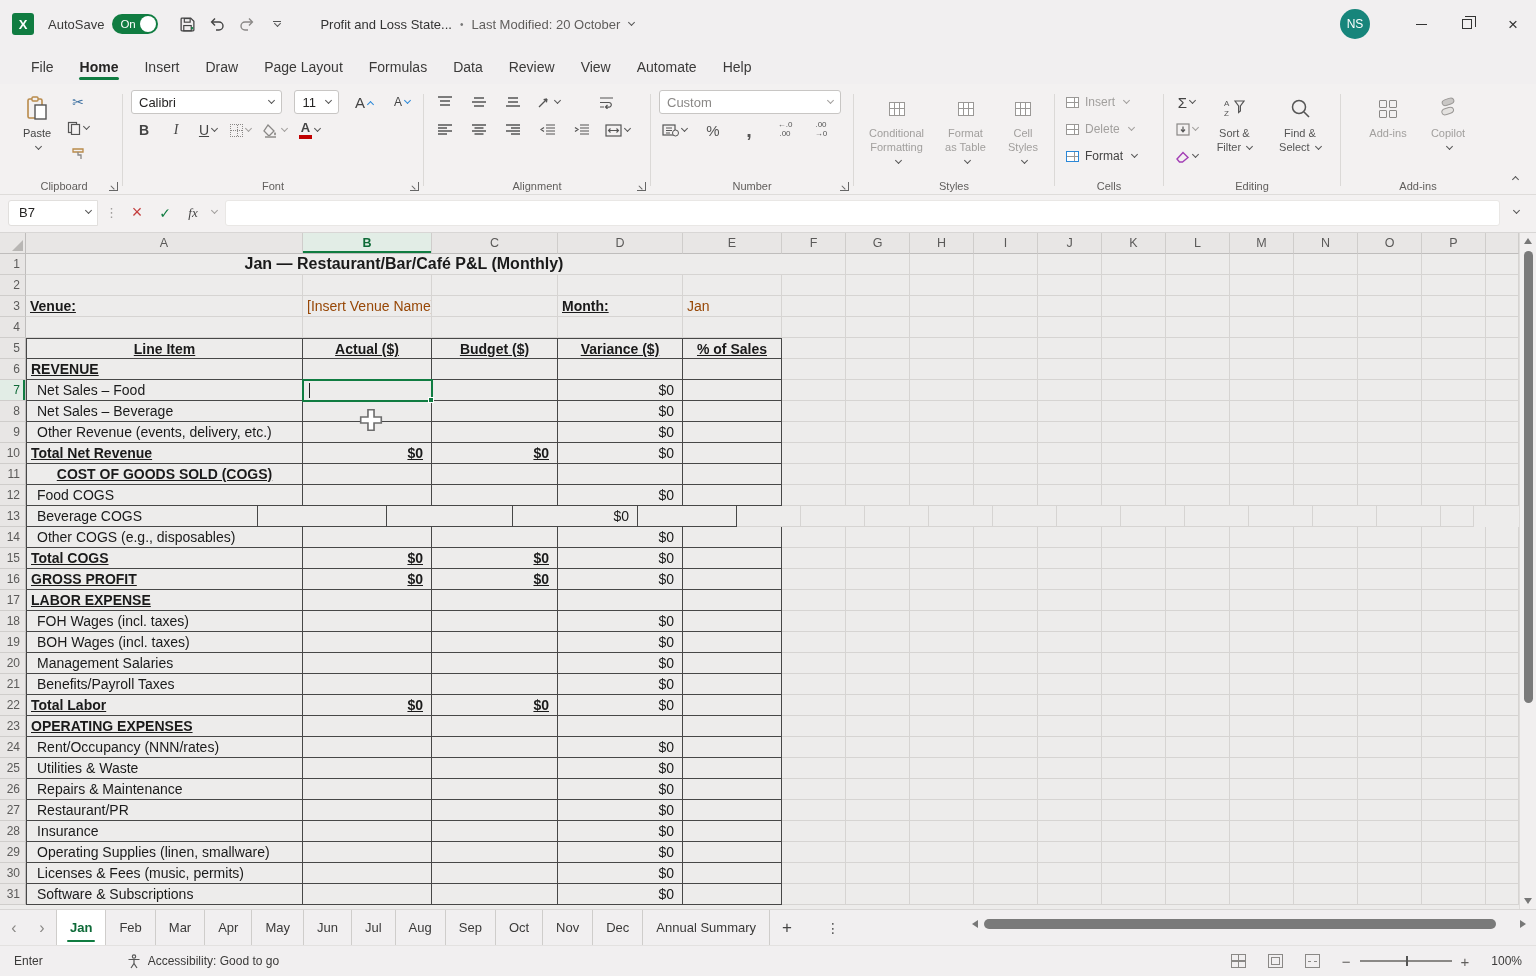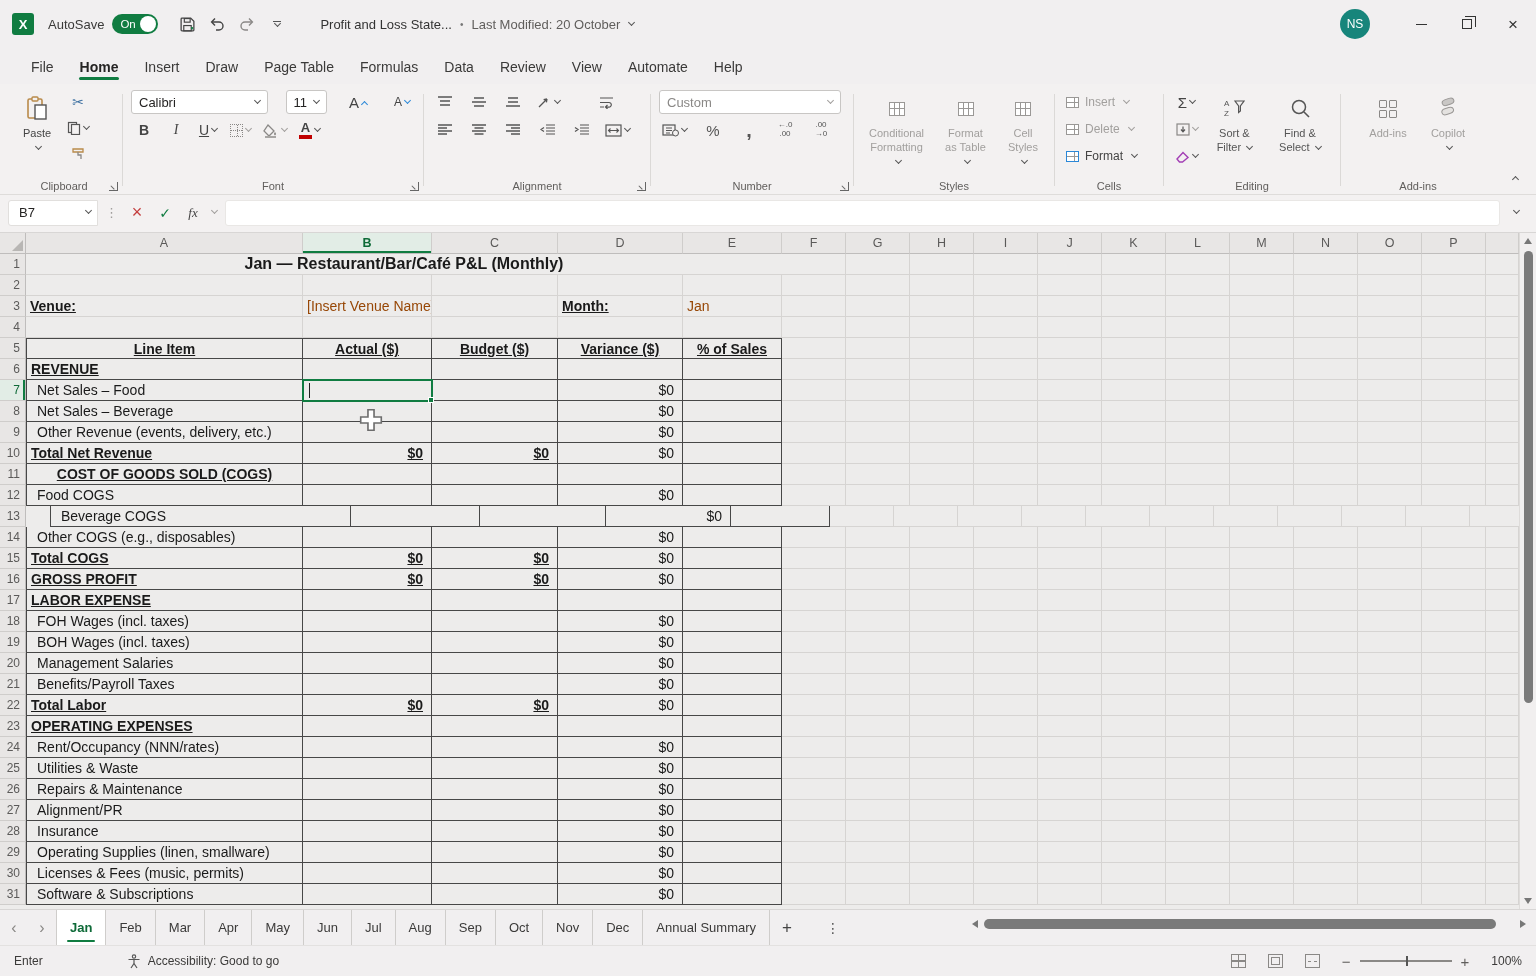--- a/index.html
+++ b/index.html
@@ -45,21 +45,21 @@
   .glabel { position:absolute; bottom:2px; left:0; right:0; text-align:center; font-size:11px; color:#605e5c; }
   .launcher { position:absolute; right:2px; bottom:3px; width:9px; height:9px; border-right:1.2px solid #666; border-bottom:1.2px solid #666; }
   .launcher:before { content:""; position:absolute; right:2px; bottom:2px; width:5px; height:1.2px; background:#666; transform:rotate(45deg); }
   .gsep { width:1px; background:#dbd9d7; margin:6px 2px 8px; }
   .bigbtn { display:flex; flex-direction:column; align-items:center; justify-content:flex-start; min-width:46px; padding:4px 4px 0; font-size:11px; color:#444; text-align:center; line-height:1.25; border-radius:3px; }
   .bigbtn .bi { height:30px; display:flex; align-items:center; justify-content:center; margin-bottom:3px; }
   .chev { width:5px; height:5px; border-right:1.3px solid #555; border-bottom:1.3px solid #555; transform:rotate(45deg); display:inline-block; margin-left:3px; position:relative; top:-2px; }
   .chev.up { transform:rotate(-135deg); top:2px; }
   .ccol { display:flex; flex-direction:column; gap:2px; }
   .sbtn { height:24px; min-width:26px; display:flex; align-items:center; justify-content:center; border-radius:3px; color:#444; font-size:14px; padding:0 3px; }
-  .frow { display:flex; align-items:center; gap:18px; }
+  .frow { display:flex; align-items:center; gap:12px; }
   .fcol { display:flex; flex-direction:column; gap:4px; }
   .combo { background:#fff; border:1px solid #c8c6c4; border-radius:3px; height:24px; display:flex; align-items:center; justify-content:space-between; padding:0 7px; font-size:13px; color:#252423; }
   .gray-txt { color:#8a8886; }
   .glyph-b { font-weight:bold; } .glyph-i { font-style:italic; font-family:"Liberation Serif",serif; } .glyph-u { text-decoration:underline; }
   .font-color-a { display:flex; flex-direction:column; align-items:center; line-height:1; }
   .font-color-a .bar { width:13px; height:3.5px; margin-top:1px; }
   .mini2 { font-size:8px; line-height:1.1; color:#555; text-align:center; }
   .borders-ic { width:13px; height:13px; border:1px dotted #8a8886; position:relative; }
   .borders-ic:before { content:""; position:absolute; left:50%; top:0; bottom:0; border-left:1px dotted #8a8886; }
   .borders-ic:after { content:""; position:absolute; top:50%; left:0; right:0; border-top:1px dotted #8a8886; }
@@ -208,21 +208,21 @@
         </div>
     </div>
   </div>
 
   <div class="tabrow">
     <div id="ribbon-tabs" style="display:flex;">
         <div class="rtab">File</div>
         <div class="rtab active">Home</div>
         <div class="rtab">Insert</div>
         <div class="rtab">Draw</div>
-        <div class="rtab">Page Table</div>
+        <div class="rtab">Page Layout</div>
         <div class="rtab">Formulas</div>
         <div class="rtab">Data</div>
         <div class="rtab">Review</div>
         <div class="rtab">View</div>
         <div class="rtab">Automate</div>
         <div class="rtab">Help</div>
       </div>
   </div>
 
   <div class="ribbon">
@@ -811,21 +811,21 @@
             <div class="cell gcell" style="width: 64px;"></div>
             <div class="cell gcell" style="width: 64px;"></div>
             <div class="cell gcell" style="width: 64px;"></div>
             <div class="cell gcell" style="width: 64px;"></div>
             <div class="cell gcell" style="width: 64px;"></div>
             <div class="cell gcell" style="width: 64px;"></div>
             <div class="cell gcell" style="width: 33px;"></div>
           </div>
           <div class="grow">
             <div class="rowhead">13</div>
-            <div class="cell tc tc-l pl10" style="width: 301px; margin-left: 24px;">Beverage COGS</div>
+            <div class="cell tc tc-l pl10" style="width: 232px;">Beverage COGS</div>
             <div class="cell tc rt" style="width: 129px;"></div>
             <div class="cell tc rt" style="width: 126px;"></div>
             <div class="cell tc rt" style="width: 125px;">$0</div>
             <div class="cell tc rt" style="width: 99px;"></div>
             <div class="cell gcell" style="width: 64px;"></div>
             <div class="cell gcell" style="width: 64px;"></div>
             <div class="cell gcell" style="width: 64px;"></div>
             <div class="cell gcell" style="width: 64px;"></div>
             <div class="cell gcell" style="width: 64px;"></div>
             <div class="cell gcell" style="width: 64px;"></div>
@@ -1091,21 +1091,21 @@
             <div class="cell gcell" style="width: 64px;"></div>
             <div class="cell gcell" style="width: 64px;"></div>
             <div class="cell gcell" style="width: 64px;"></div>
             <div class="cell gcell" style="width: 64px;"></div>
             <div class="cell gcell" style="width: 64px;"></div>
             <div class="cell gcell" style="width: 64px;"></div>
             <div class="cell gcell" style="width: 33px;"></div>
           </div>
           <div class="grow">
             <div class="rowhead">27</div>
-            <div class="cell tc tc-l pl10" style="width: 277px;">Alignment/PR</div>
+            <div class="cell tc tc-l pl10" style="width: 277px;">Restaurant/PR</div>
             <div class="cell tc rt" style="width: 129px;"></div>
             <div class="cell tc rt" style="width: 126px;"></div>
             <div class="cell tc rt" style="width: 125px;">$0</div>
             <div class="cell tc rt" style="width: 99px;"></div>
             <div class="cell gcell" style="width: 64px;"></div>
             <div class="cell gcell" style="width: 64px;"></div>
             <div class="cell gcell" style="width: 64px;"></div>
             <div class="cell gcell" style="width: 64px;"></div>
             <div class="cell gcell" style="width: 64px;"></div>
             <div class="cell gcell" style="width: 64px;"></div>

